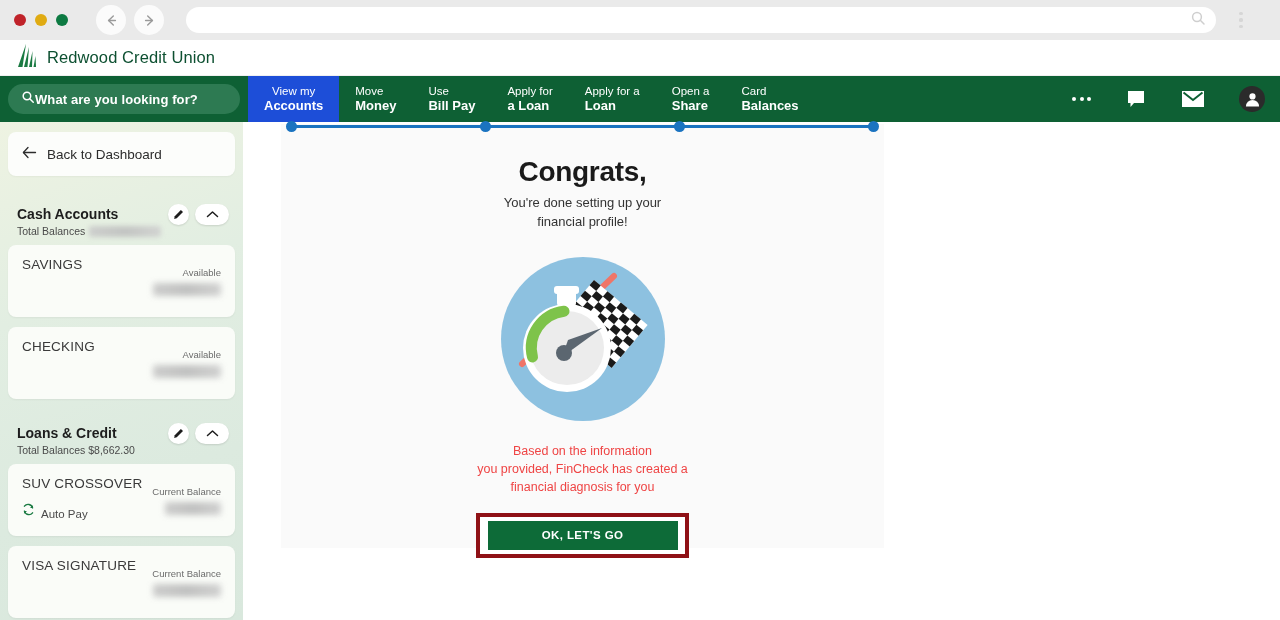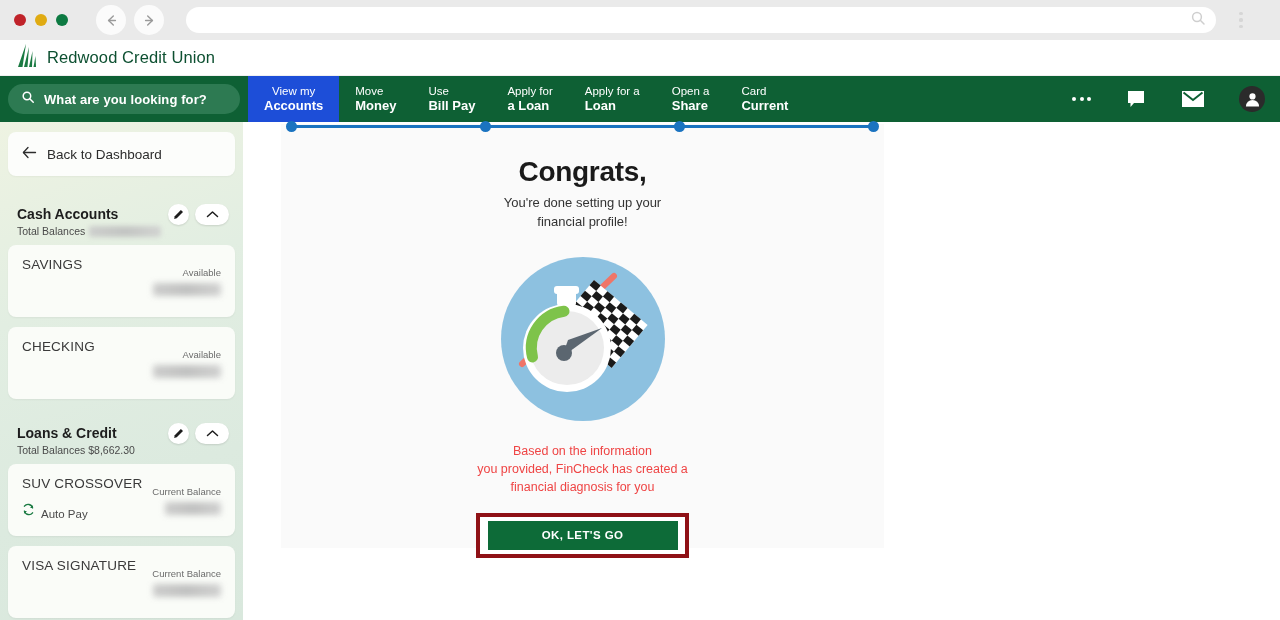--- a/index.html
+++ b/index.html
@@ -66,21 +66,21 @@
     background: #0e6034;
     display: flex; align-items: stretch;
   }
   .search-wrap {
     width: 248px; display: flex; align-items: center;
     padding: 0 8px;
   }
   .search-box {
     width: 232px; height: 30px; border-radius: 15px;
     background: #2d7a52;
-    display: flex; align-items: center; gap: 9px;
+    display: flex; align-items: center; 
     padding: 0 13px;
   }
   .search-text {
     font-size: 13px; color: #ffffff; font-weight: bold; letter-spacing: .1px;
   }
 
   .navtabs { display: flex; align-items: stretch; }
   .navtab {
     padding: 0 16px;
     display: flex; flex-direction: column; justify-content: center;
@@ -296,21 +296,21 @@
     <div class="navtab">
       <span class="l1">Apply for a</span>
       <span class="l2">Loan</span>
     </div>
     <div class="navtab">
       <span class="l1">Open a</span>
       <span class="l2">Share</span>
     </div>
     <div class="navtab">
       <span class="l1">Card</span>
-      <span class="l2">Current</span>
+      <span class="l2">Balances</span>
     </div>
   </div>
 
   <div class="nav-right">
     <div class="nav-ico dots-h">
         <i></i>
         <i></i>
         <i></i>
       </div>
     <div class="nav-ico">

